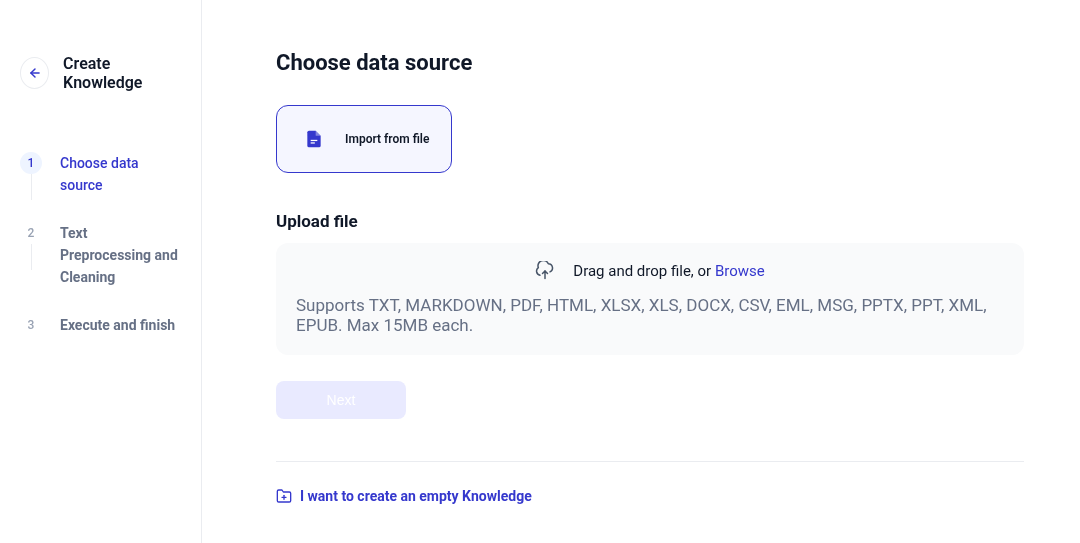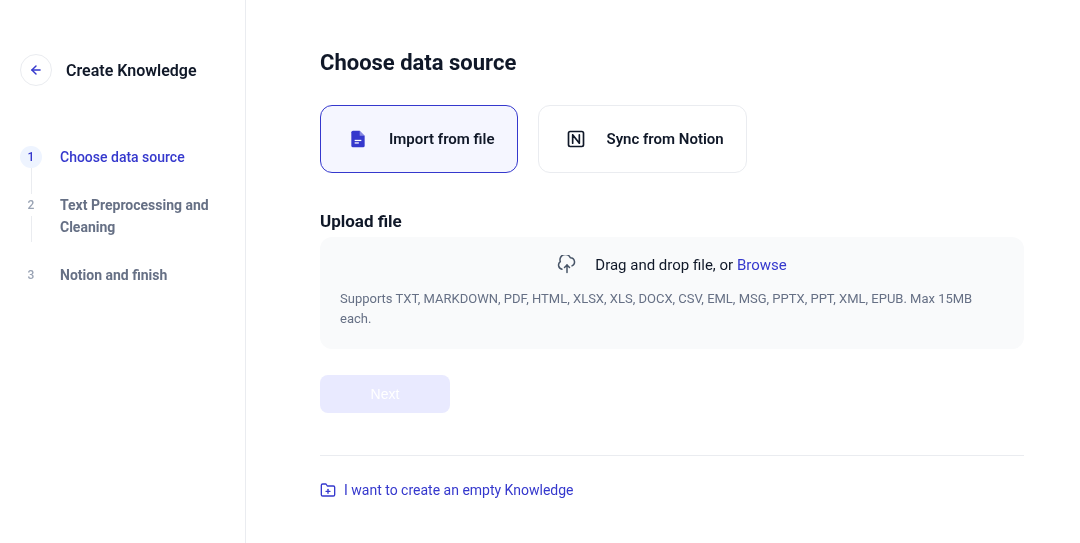--- a/index.html
+++ b/index.html
@@ -9,21 +9,21 @@
     }
     body {
       font-family: -apple-system, BlinkMacSystemFont, 'Segoe UI', Roboto, Helvetica, Arial, sans-serif;
       background: #ffffff;
       color: #101828;
       width: 1080px;
       height: 543px;
       display: flex;
     }
     .sidebar {
-      width: 246px;
+      width: 202px;
       height: 100%;
       border-right: 1px solid #eaecf0;
       padding: 54px 20px 20px 20px;
     }
     .sidebar-header {
       display: flex;
       align-items: center;
       gap: 14px;
       margin-bottom: 60px;
     }
@@ -138,29 +138,29 @@
       height: 30px;
       border-radius: 6px;
       display: flex;
       align-items: center;
       justify-content: center;
     }
     .source-card.selected .source-icon-wrap {
       background: transparent;
     }
     .source-label {
-      font-size: 15px;
+      font-size: 12px;
       font-weight: 600;
       color: #101828;
     }
     .section-title {
       font-size: 17px;
       font-weight: 700;
       color: #101828;
-      margin-bottom: 6px;
+      margin-bottom: 12px;
     }
     .dropzone {
       background: #f9fafb;
       border: none;
       border-radius: 12px;
       padding: 18px 16px 20px 16px;
       margin-bottom: 26px;
     }
     .drop-line {
       display: flex;
@@ -171,21 +171,21 @@
     }
     .drop-text {
       font-size: 15px;
       color: #101828;
     }
     .browse-link {
       color: #3538cd;
       cursor: pointer;
     }
     .supports {
-      font-size: 13px;
+      font-size: 17px;
       color: #667085;
       line-height: 20px;
       padding: 0 4px;
     }
     .next-btn {
       width: 130px;
       height: 38px;
       border-radius: 8px;
       background: #e9eaff;
       color: #ffffff;
@@ -201,21 +201,21 @@
       border: none;
       border-top: 1px solid #eaecf0;
       margin-top: 42px;
       margin-bottom: 26px;
     }
     .empty-link {
       display: flex;
       align-items: center;
       gap: 8px;
       font-size: 14px;
-      font-weight: 400;
+      font-weight: 700;
       color: #3538cd;
       cursor: pointer;
     }
     .empty-link svg {
       width: 16px;
       height: 16px;
     }
   </style>
 </head>
 <body>
@@ -236,49 +236,40 @@
       <div class="step-connector"></div>
       <div class="step-label">Choose data source</div>
     </div>
     <div class="step inactive">
       <div class="step-number">2</div>
       <div class="step-connector"></div>
       <div class="step-label">Text Preprocessing and Cleaning</div>
     </div>
     <div class="step inactive">
       <div class="step-number">3</div>
-      <div class="step-label">Notion and finish</div>
+      <div class="step-label">Execute and finish</div>
     </div>
   </div>
 </aside>
 
 <main class="main">
   <h1 class="page-title">Choose data source</h1>
 
   <div class="source-cards">
     <div class="source-card selected">
       <div class="source-icon-wrap">
         <svg width="20" height="20" viewBox="0 0 24 24" fill="#3538cd">
           <path d="M14 2H6a2 2 0 0 0-2 2v16a2 2 0 0 0 2 2h12a2 2 0 0 0 2-2V8l-6-6z"></path>
           <path d="M14 2v6h6" fill="#ffffff" opacity="0.4"></path>
           <rect x="8" y="13" width="8" height="1.5" fill="#ffffff"></rect>
           <rect x="8" y="16" width="5" height="1.5" fill="#ffffff"></rect>
         </svg>
       </div>
       <span class="source-label">Import from file</span>
     </div>
-    <div class="source-card">
-      <div class="source-icon-wrap">
-        <svg width="20" height="20" viewBox="0 0 24 24">
-          <rect x="3" y="3" width="18" height="18" rx="2" fill="none" stroke="#101828" stroke-width="2"></rect>
-          <path d="M8 7v10 M8 7l8 10 M16 7v10" stroke="#101828" stroke-width="2" stroke-linecap="round" fill="none"></path>
-        </svg>
-      </div>
-      <span class="source-label">Sync from Notion</span>
-    </div>
   </div>
 
   <h2 class="section-title">Upload file</h2>
 
   <div class="dropzone">
     <div class="drop-line">
       <svg width="20" height="20" viewBox="0 0 24 24" fill="none" stroke="#475467" stroke-width="1.8" stroke-linecap="round" stroke-linejoin="round">
         <path d="M18 13a5 5 0 0 0-2-9.58A6 6 0 0 0 4 8a5 5 0 0 0 2 9"></path>
         <polyline points="9 15 12 12 15 15"></polyline>
         <line x1="12" y1="12" x2="12" y2="21"></line>

